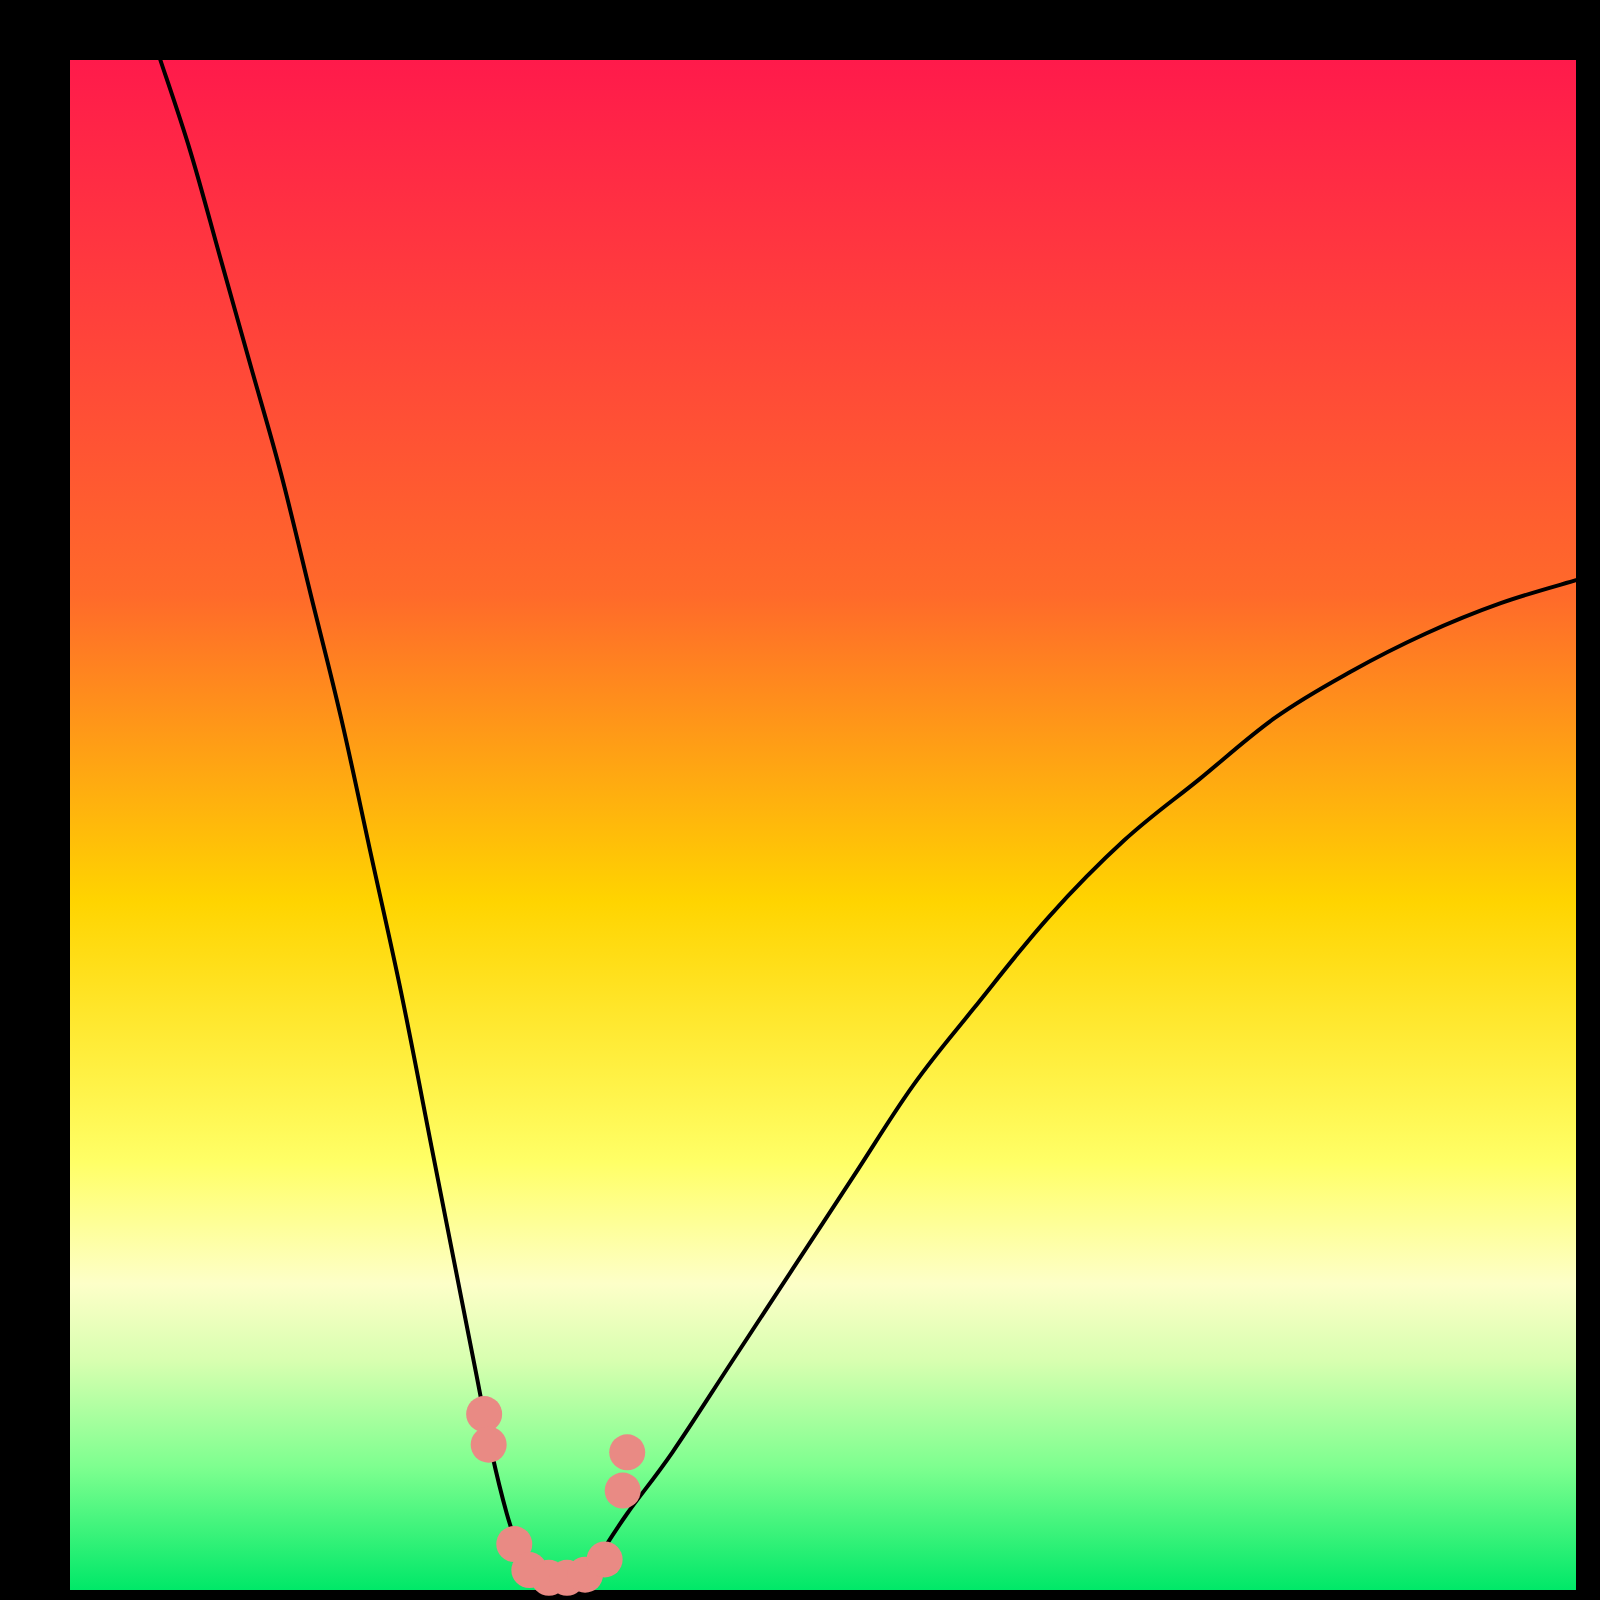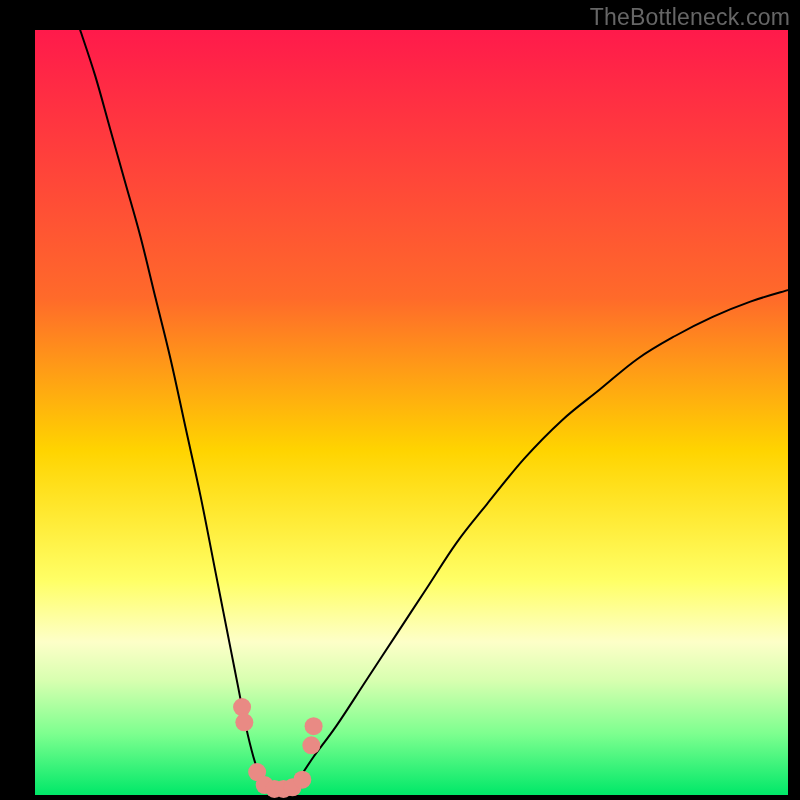--- a/index.html
+++ b/index.html
@@ -29,21 +29,20 @@
   svg.plot {
     position: absolute;
     left: 0;
     top: 0;
   }
 </style>
 </head>
 <body>
 
 <div class="stage">
-  <div class="watermark">TheBottleneck.com</div>
   <svg class="plot" width="800" height="800" viewBox="0 0 800 800">
     <defs>
       <linearGradient id="bg-grad" x1="0" y1="0" x2="0" y2="1">
           <stop offset="0%" stop-color="#ff1a4b"></stop>
           <stop offset="35%" stop-color="#ff6a2a"></stop>
           <stop offset="55%" stop-color="#ffd400"></stop>
           <stop offset="72%" stop-color="#ffff66"></stop>
           <stop offset="80%" stop-color="#fdffc8"></stop>
           <stop offset="85%" stop-color="#d8ffb0"></stop>
           <stop offset="92%" stop-color="#7dff8f"></stop>

